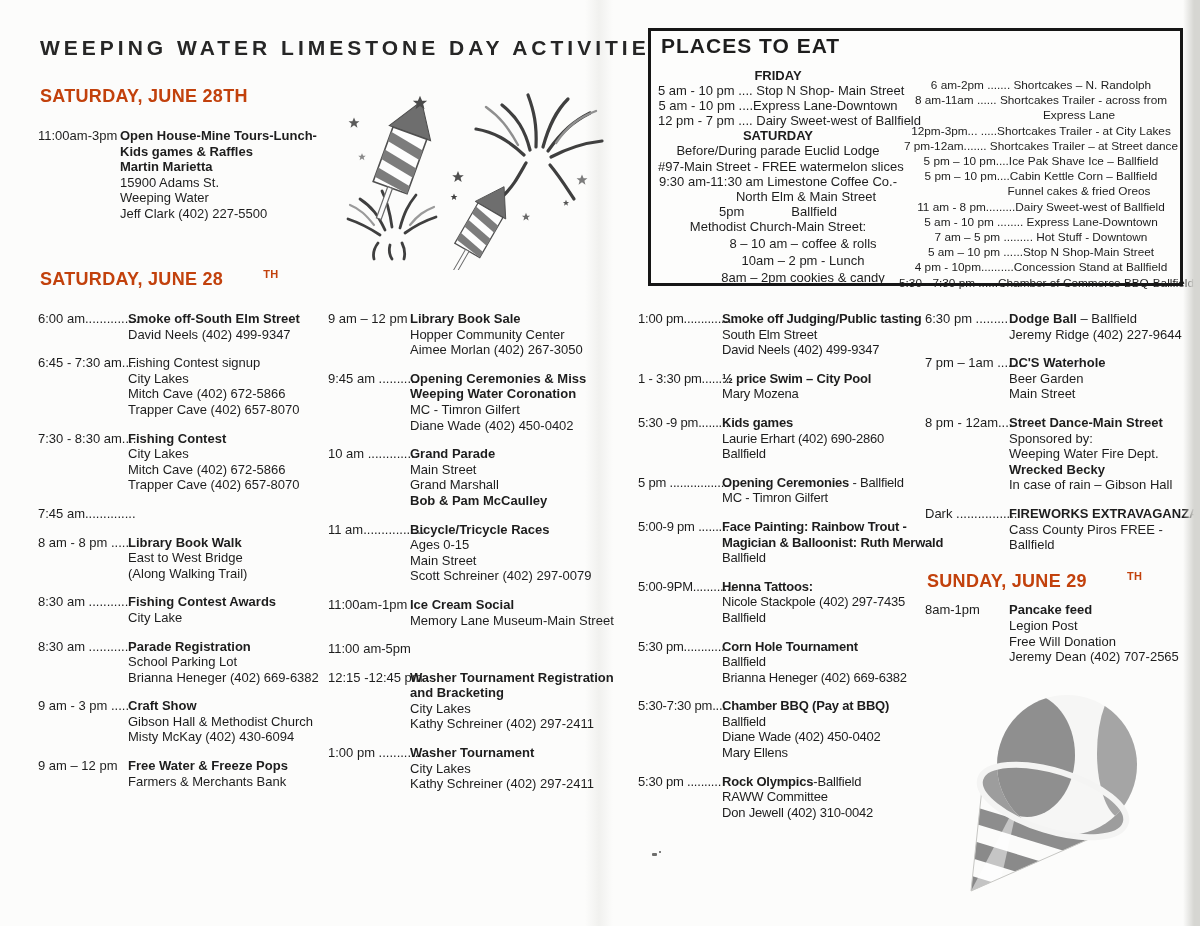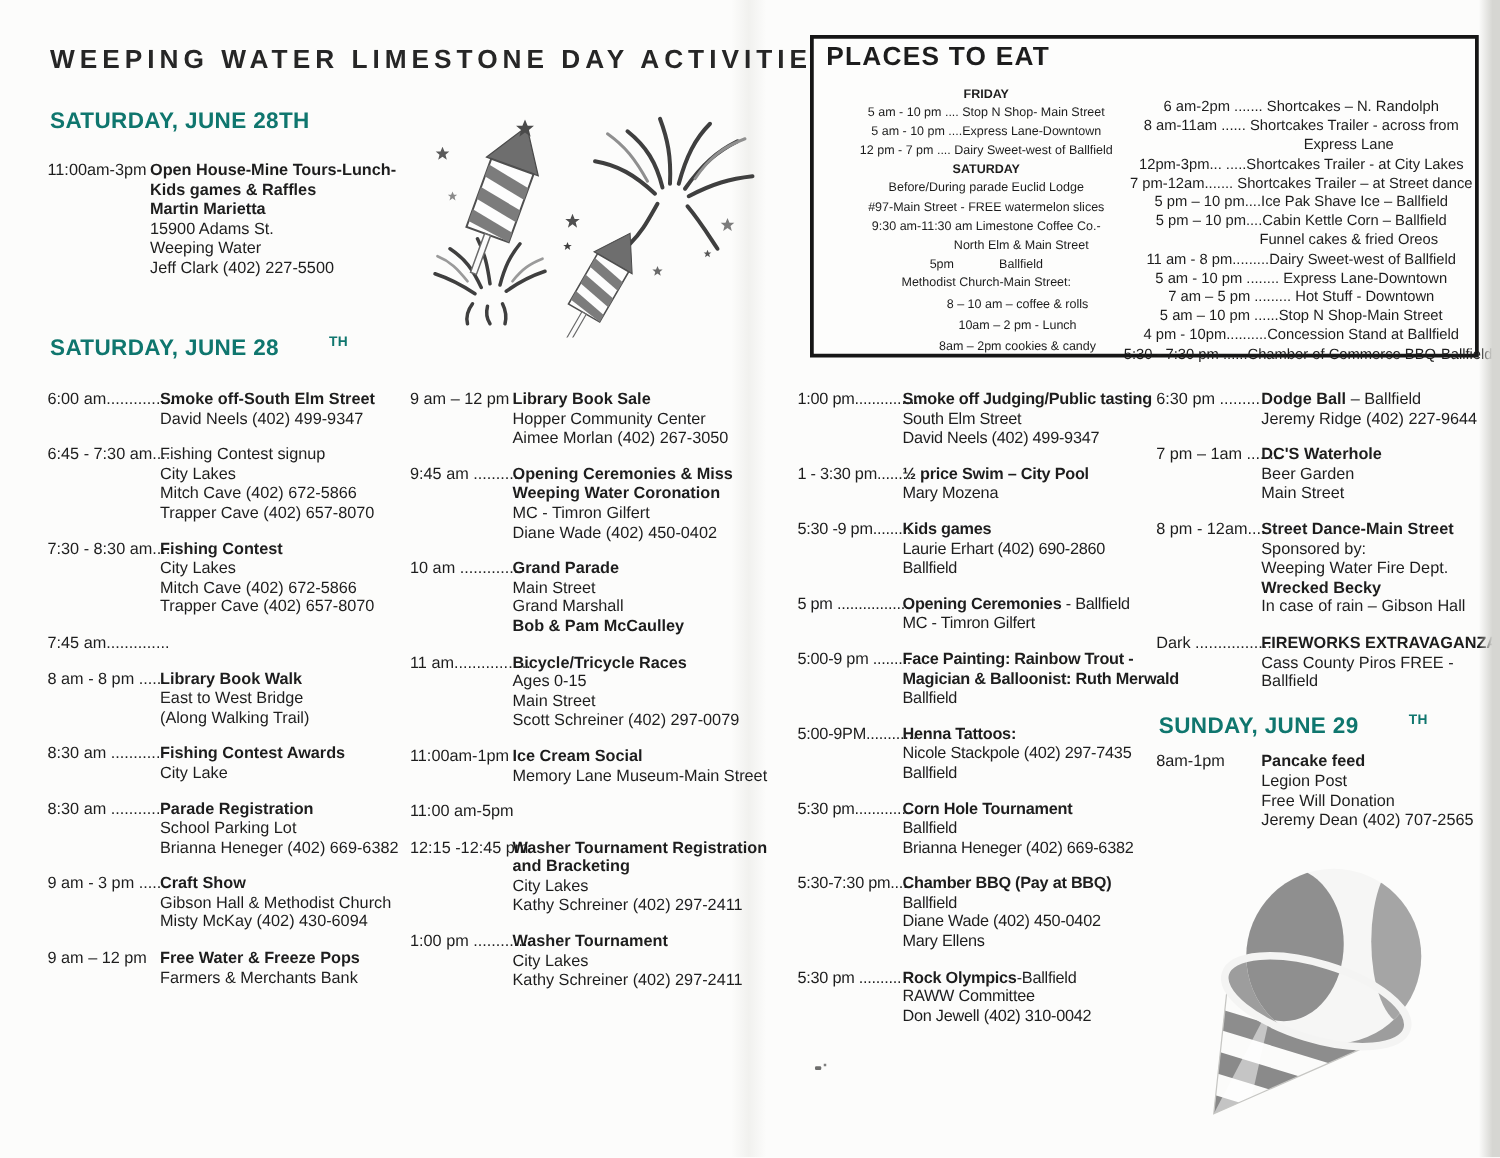--- a/index.html
+++ b/index.html
@@ -17,21 +17,21 @@
   .fold-shadow {
     position:absolute; left:585px; top:0; width:28px; height:100%;
     background:linear-gradient(to right, rgba(230,230,227,0), #ebebe8 50%, rgba(230,230,227,0));
     opacity:.65;
   }
   .title {
     position:absolute; left:40px; top:36px;
     font-size:21px; font-weight:bold; letter-spacing:4px; white-space:nowrap;
     color:#262626;
   }
-  .h1 { font-size:18px; font-weight:bold; letter-spacing:.3px; white-space:nowrap; color:#0f766e; }
+  .h1 { font-size:18px; font-weight:bold; letter-spacing:.3px; white-space:nowrap; color:#c2410c; }
   .h1 sup { font-size:11px;padding-left:40px; }
   .pos-h1 { position:absolute; left:40px; top:86px; }
   .pos-h2 { position:absolute; left:40px; top:268px; }
   .col { position:absolute; font-size:13px; line-height:15.6px; }
   .ev-row { display:flex; margin-bottom:13px; }
   .ev-time { flex:none; white-space:nowrap; }
   .ev-details { flex:1; }
   .ev-line { white-space:nowrap; }
   .b { font-weight:bold; }
   #top-event { left:38px; top:128px; width:310px; }
@@ -44,21 +44,21 @@
   #rp-col1 .ev-time { width:84px; }
   #rp-col2 { left:925px; top:311px; width:275px; }
   #rp-col2 .ev-time { width:84px; }
   .sunday-h { margin:16px 0 13px 2px; }
   .pe-box {
     position:absolute; left:648px; top:28px; width:535px; height:258px;
     border:3px solid #161616; background:#fdfdfc;text-align:center;
   }
   .pe-title { position:absolute; left:10px; top:3px; font-size:21px; font-weight:bold; letter-spacing:1px; }
   .pe-col { position:absolute; white-space:nowrap; }
-  #pe-left  { left:18px;  top:37px; width:240px; font-size:10px; line-height:15.1px; }
+  #pe-left  { left:7px;  top:37px; width:240px; font-size:13px; line-height:15.1px; }
   #pe-right { left:248px; top:47px; width:284px; font-size:11.8px; line-height:15.2px; }
   .pe-line.b { font-weight:bold; }
   #pe-left .pe-line.ind1 { padding-left:56px; }
   #pe-left .pe-line.ind2 { padding-left:50px; margin-top:2px; }
   #pe-right .pe-line.ind1 { padding-left:76px; }
   .clipart { position:absolute; }
   #fireworks { left:330px; top:85px; width:280px; height:185px; }
   #snowcone  { left:935px; top:683px; width:250px; height:240px; }
   .speck { position:absolute; left:652px; top:853px; width:5px; height:3px; background:#4a4a4a; border-radius:1px; opacity:.8; }
   .speck2 { position:absolute; left:659px; top:851px; width:2px; height:2px; background:#4a4a4a; opacity:.7; }

